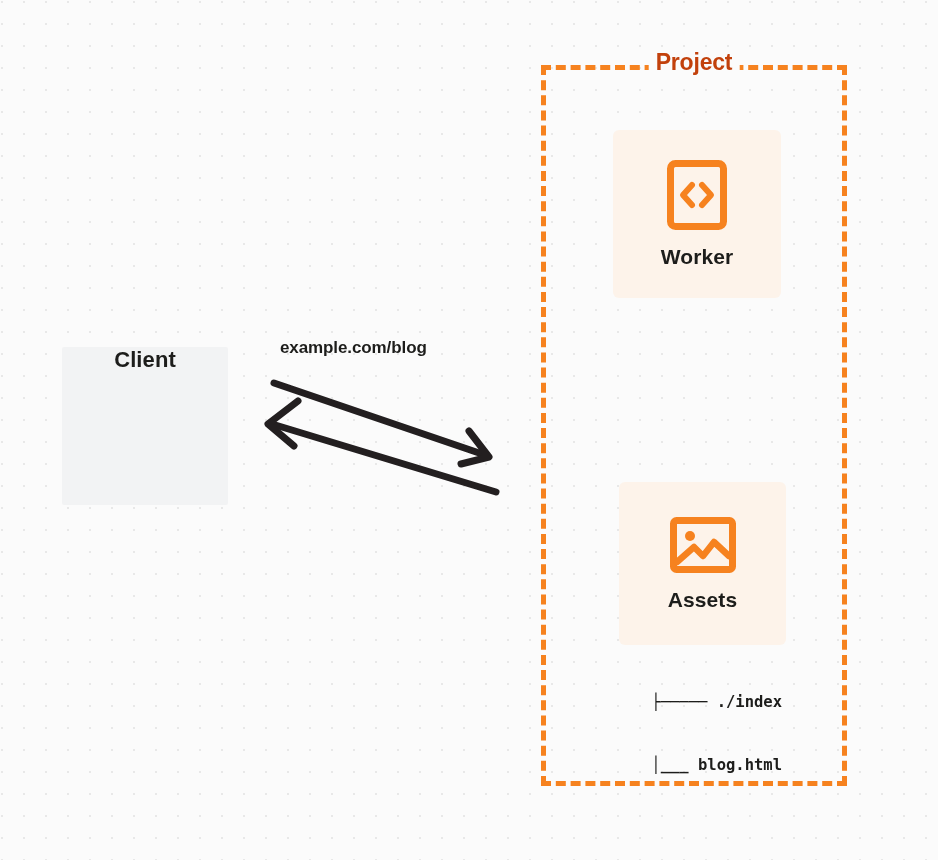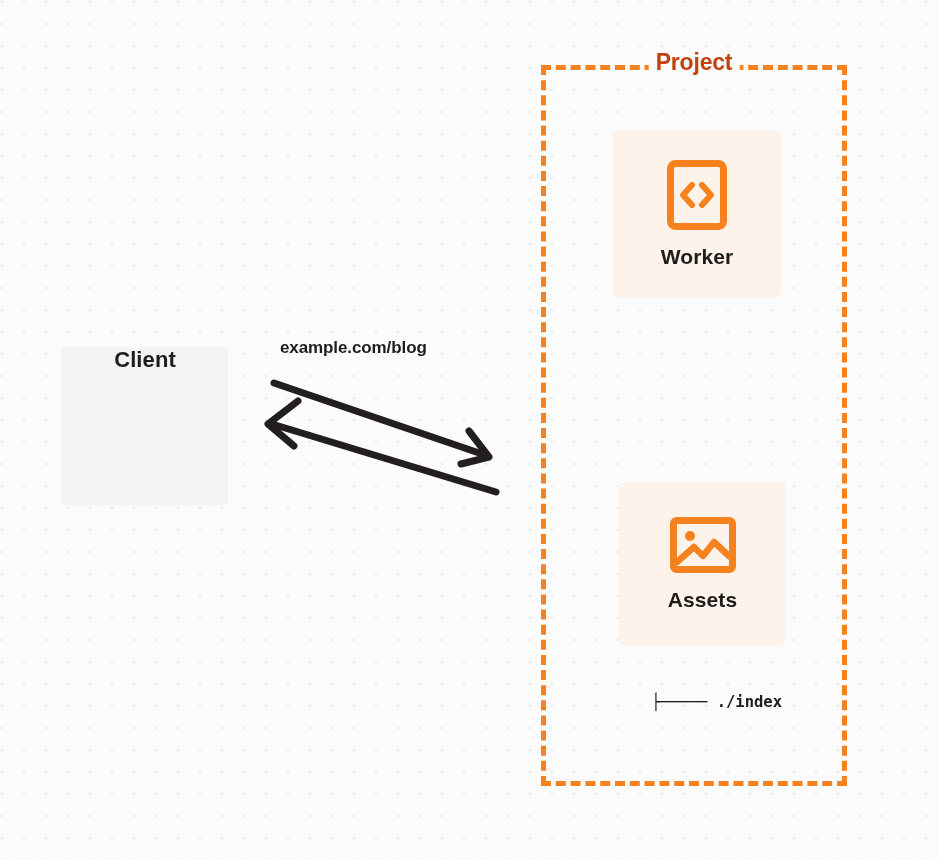--- a/index.html
+++ b/index.html
@@ -183,16 +183,17 @@
     <svg class="card-icon" width="68" height="58" viewBox="0 0 68 58" aria-hidden="true">
       <rect x="4.5" y="4.5" width="59" height="49" rx="3" ry="3" fill="none" stroke="#f6821f" stroke-width="7"></rect>
       <circle cx="21" cy="20" r="5" fill="#f6821f"></circle>
       <polyline points="8,46 25,31 34,40 45,26 60,40" fill="none" stroke="#f6821f" stroke-width="6.5" stroke-linecap="round" stroke-linejoin="round"></polyline>
     </svg>
     <span class="card-label">Assets</span>
   </div>
 
   <div class="file-tree">
     <span class="file-tree-row">├───── ./index</span>
+    <span class="file-tree-row">│___ blog.html</span>
     
   </div>
 
 </div>
 
 </body></html>

